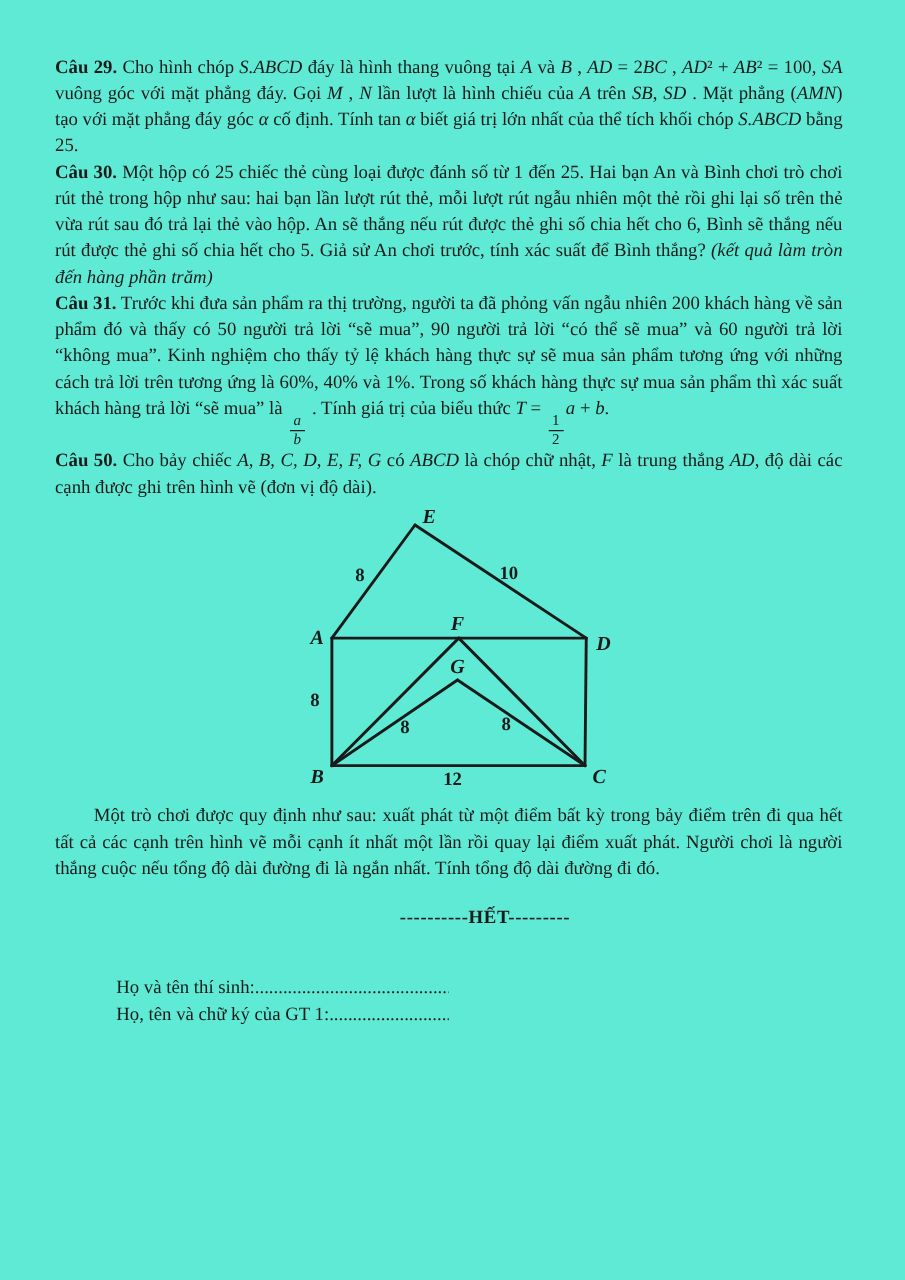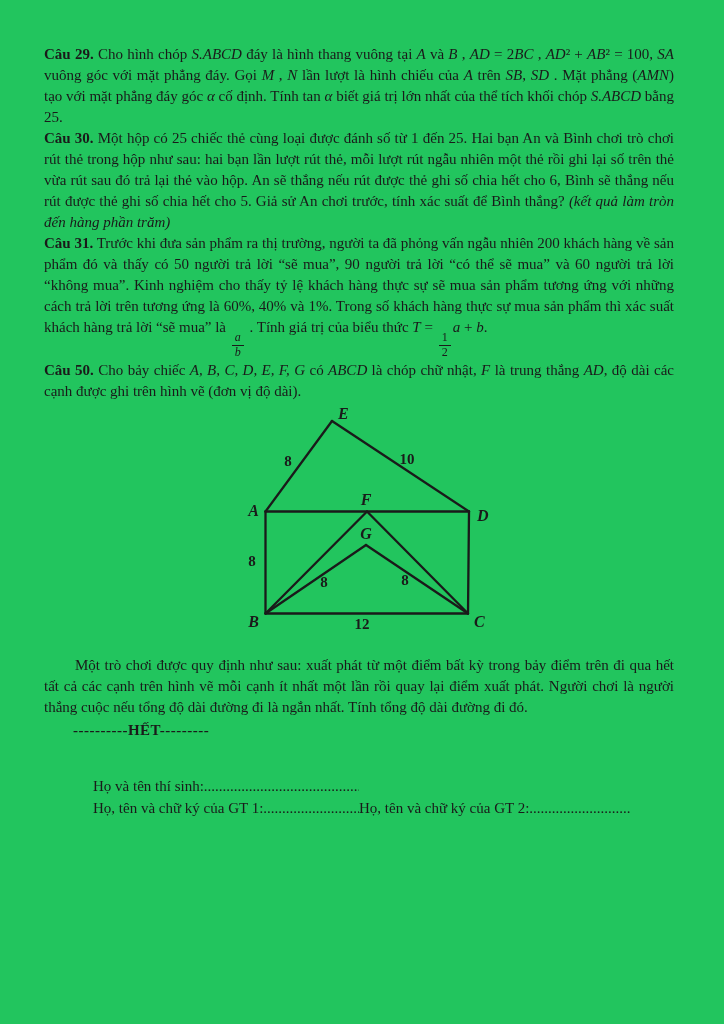--- a/index.html
+++ b/index.html
@@ -6,51 +6,52 @@
   html,body { width:724px; height:1024px; }
   body {
     background:#ffffff;
     color:#1a1a1a;
     font-family:"Liberation Serif","DejaVu Serif",serif;
     overflow:hidden;
   }
   .page {
     width:724px; height:1024px;
     padding:44px 50px 0 44px;
-    background:#22c55e;
+    background:#5eead4;
   }
   .q {
     font-size:15px;
     line-height:21px;
     text-align:justify;
   }
   .b { font-weight:bold; }
   .i { font-style:italic; }
   .frac {
     display:inline-flex;
     flex-direction:column;
     align-items:center;
     vertical-align:-9px;
     font-size:12px;
     line-height:1.15;
     margin:0 2px;
   }
   .frac .num { display:block; padding:0 3px; border-bottom:1px solid #1a1a1a; }
   .frac .den { display:block; padding:0 3px; }
-  .indent { text-indent:31px; margin-top:19px; }
+  .indent { text-indent:31px; margin-top:8px; }
   .figure {
     display:block;
     margin:2px 0 0 194px;
   }
   .figure line { stroke-linecap:round; }
   .figure text { fill:#1a1a1a; }
   .figure .vlabel { font-size:16px; font-style:italic; font-weight:600; font-family:"Liberation Serif",serif; }
   .figure .elabel { font-size:15px; font-weight:600; font-family:"Liberation Serif",serif; }
   .divider {
-    margin-top:4px;
+    margin-top:20px;
+    text-align:center;
     font-weight:bold;
     font-size:15px;
     letter-spacing:0.5px;
     transform:translateX(29px);
   }
   .footer {
     margin:36px 0 0 49px;
     width:562px;
     font-size:15px;
     line-height:22px;
@@ -104,17 +105,16 @@
   <p class="q indent"><span>Một trò chơi được quy định như sau: xuất phát từ một điểm bất kỳ trong bảy điểm trên đi qua hết tất cả các cạnh trên hình vẽ mỗi cạnh ít nhất một lần rồi quay lại điểm xuất phát. Người chơi là người thắng cuộc nếu tổng độ dài đường đi là ngắn nhất. Tính tổng độ dài đường đi đó.</span></p>
 
   <div class="divider">----------HẾT---------</div>
 
   <div class="footer">
     <div class="footer-row">
       <span class="fl">Họ và tên thí sinh:.............................................</span>
     </div>
     <div class="footer-row">
       <span class="fl">Họ, tên và chữ ký của GT 1:..............................</span>
-      <span class="fr">Họ, tên và chữ ký của GT 2:...........................</span>
     </div>
   </div>
 
 </div>
 
 </body></html>

